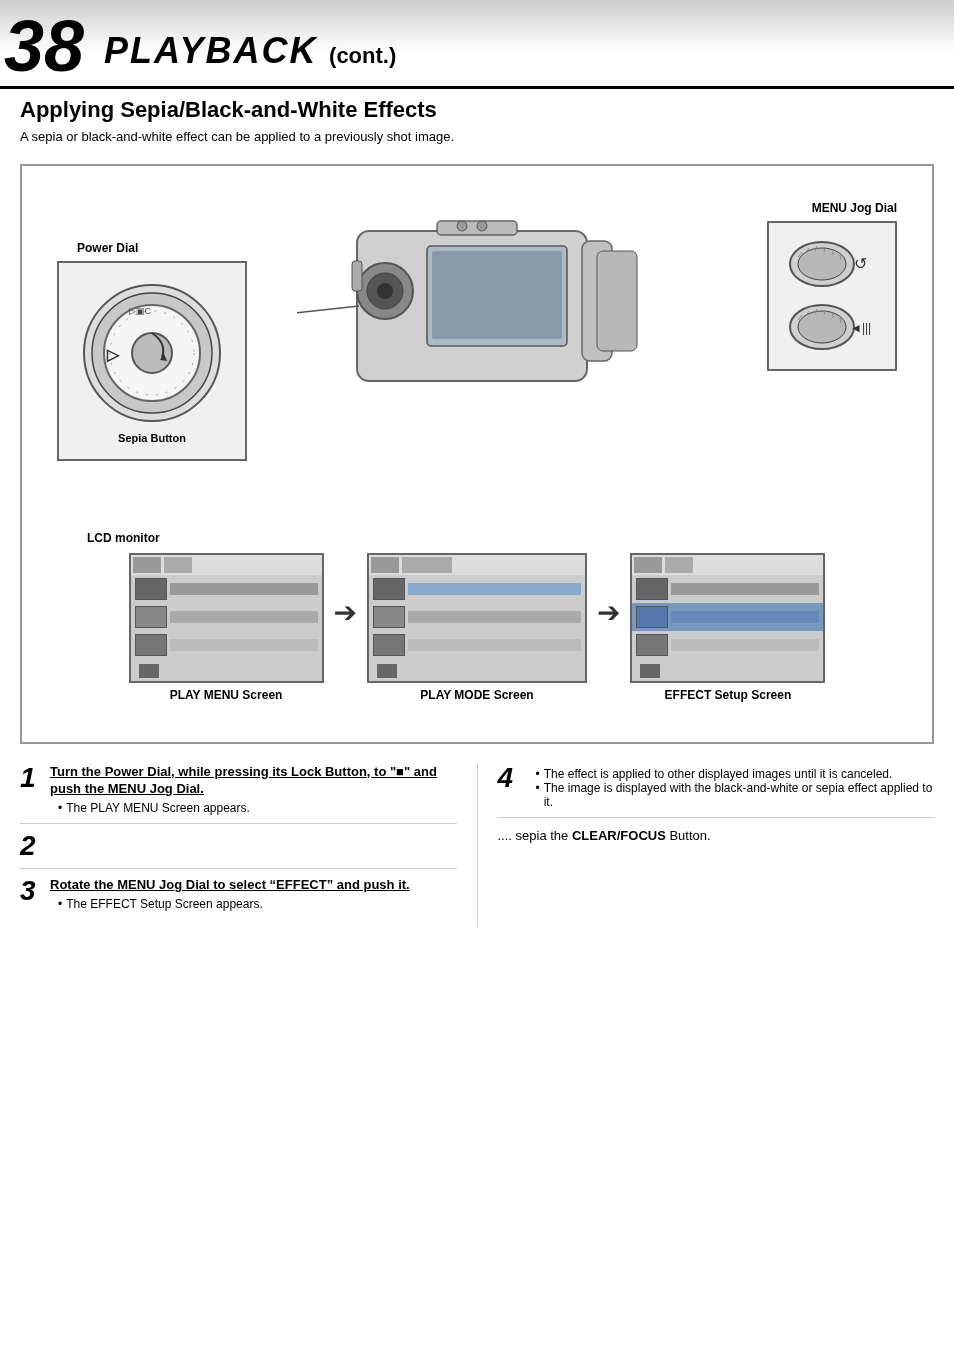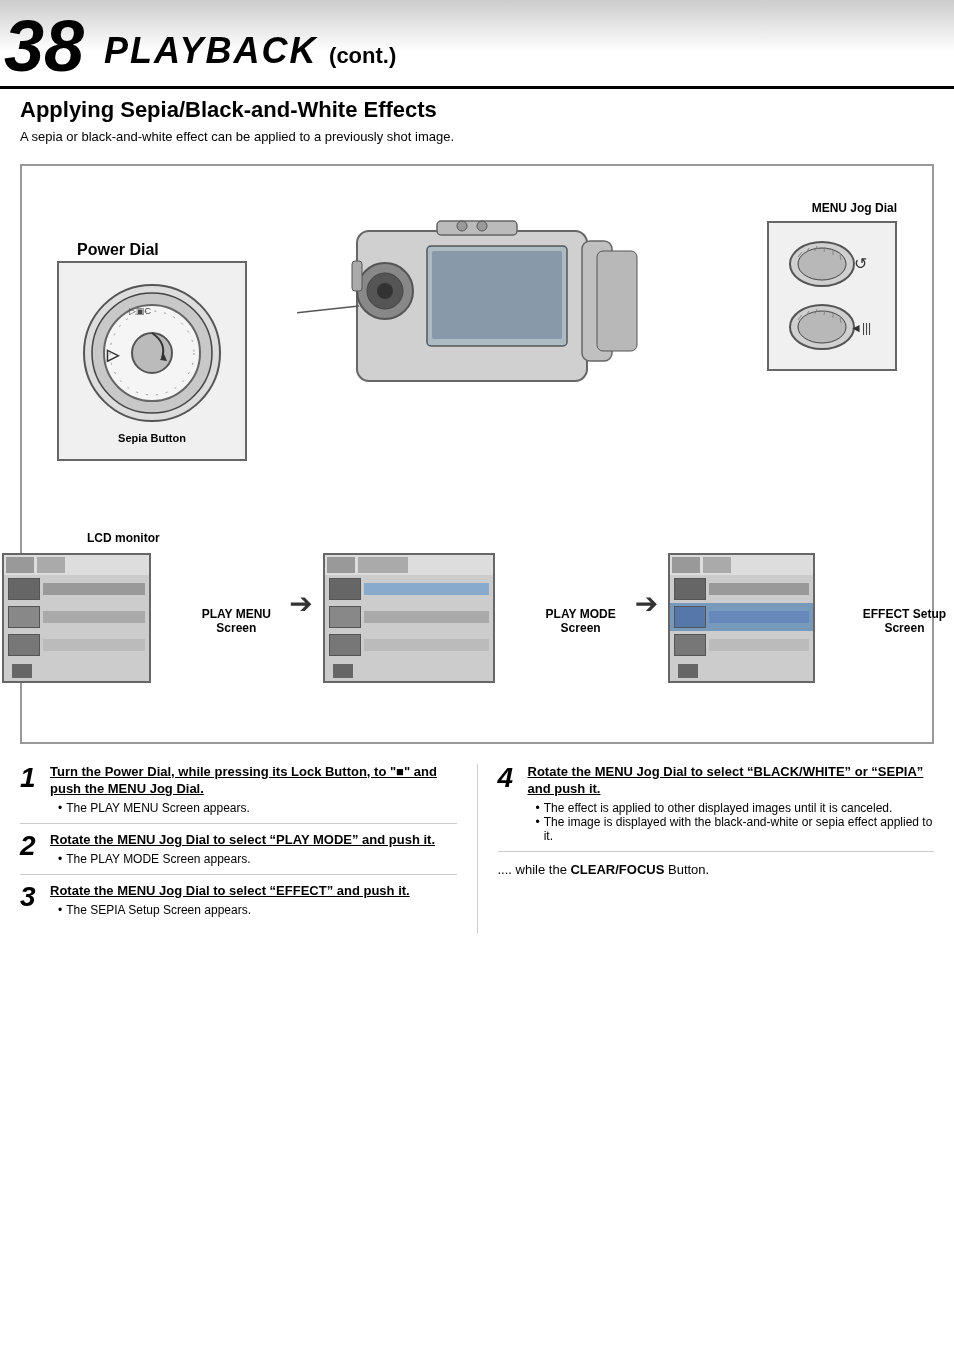--- a/index.html
+++ b/index.html
@@ -75,21 +75,21 @@
       transform: translateX(-50%);
       top: 10px;
     }
 
     
     .power-dial-label {
       position: absolute;
       left: 40px;
       top: 60px;
       font-weight: bold;
-      font-size: 16px;
+      font-size: 12px;
     }
     .power-dial-box {
       position: absolute;
       left: 20px;
       top: 80px;
       width: 190px;
       height: 200px;
       border: 2px solid #666;
       background: #f0f0f0;
       display: flex;
@@ -119,22 +119,22 @@
     .screens-row {
       display: flex;
       align-items: center;
       justify-content: center;
       gap: 10px;
       margin-top: 8px;
       padding: 0 10px;
     }
     .screen-block {
       display: flex;
+      flex-direction: column;
       align-items: center;
-      gap: 42px;
     }
     .screen-img {
       width: 195px;
       height: 130px;
       border: 2px solid #666;
       background: #ccc;
       position: relative;
       overflow: hidden;
     }
     .screen-img-wide {
@@ -451,54 +451,47 @@
       <div class="step-content">
         <div class="step-title">Turn the Power Dial, while pressing its Lock Button, to "■" and push the MENU Jog Dial.</div>
         <div class="step-body">
           <div class="bullet">The PLAY MENU Screen appears.</div>
         </div>
       </div>
     </div>
 
     <div class="step-item">
       <div class="step-number">2</div>
-      <div class="step-content">
-        <div class="step-title">Rotate the MENU Jog Dial to select “PLAY MODE” and push it.</div>
-        <div class="step-body">
-          <div class="bullet">The PLAY MODE Screen appears.</div>
-        </div>
-      </div>
     </div>
 
     <div class="step-item">
       <div class="step-number">3</div>
       <div class="step-content">
         <div class="step-title">Rotate the MENU Jog Dial to select “EFFECT” and push it.</div>
         <div class="step-body">
-          <div class="bullet">The SEPIA Setup Screen appears.</div>
+          <div class="bullet">The EFFECT Setup Screen appears.</div>
         </div>
       </div>
     </div>
 
   </div>
 
   <div class="steps-col-right">
 
     <div class="step-item">
       <div class="step-number">4</div>
       <div class="step-content">
-        <div class="step-title">Rotate the MENU Jog Dial to select “BLACK/WHITE” or “SEPIA” and push it.</div>
         <div class="step-body">
           <div class="bullet">The effect is applied to other displayed images until it is canceled.</div>
           <div class="bullet">The image is displayed with the black-and-white or sepia effect applied to it.</div>
         </div>
       </div>
     </div>
 
     <div class="cancel-section">
       <div class="cancel-body">
-        <span>.... while the </span><span class="bold">CLEAR/FOCUS</span><span> Button.</span>
+        <span>.... sepia the </span><span class="bold">CLEAR/FOCUS</span><span> Button.</span>
       </div>
     </div>
 
   </div>
 
 </div>
 
 </body></html>

